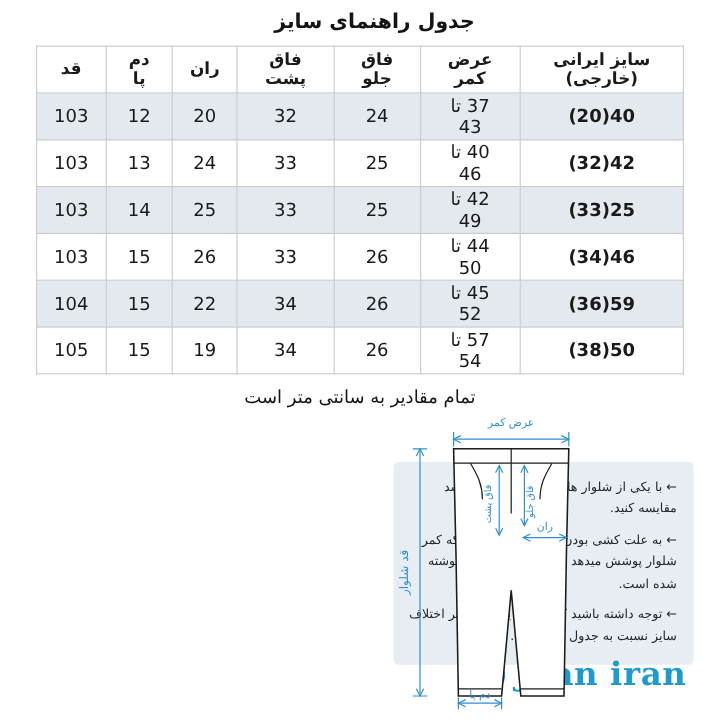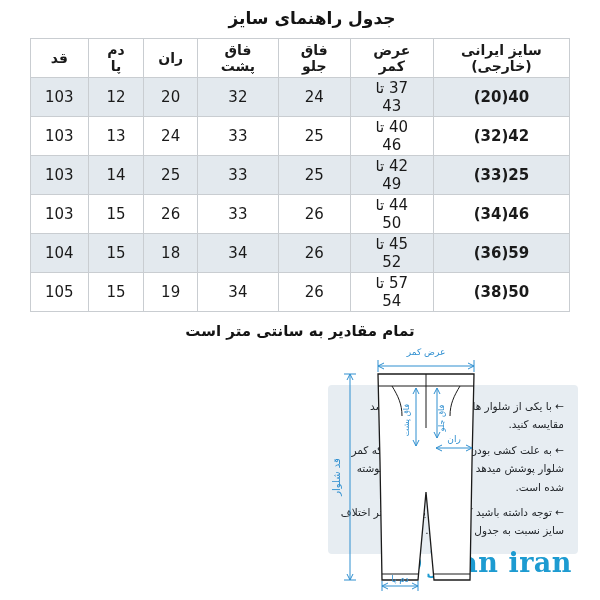--- a/index.html
+++ b/index.html
@@ -66,21 +66,21 @@
   tr.plain td {
     background: #ffffff;
   }
   .note-center {
     position: absolute;
     top: 322px;
     left: 0;
     width: 600px;
     text-align: center;
     font-size: 15px;
-    font-weight: bold;
+    font-weight: normal;
     color: #141414;
   }
   .notes-box {
     position: absolute;
     top: 385px;
     right: 22px;
     width: 250px;
     background: #e7edf2;
     border-radius: 4px;
     padding: 12px 14px 14px 12px;
@@ -184,21 +184,21 @@
         <td>33</td>
         <td>26</td>
         <td>15</td>
         <td>103</td>
       </tr>
       <tr class="shade">
         <td class="first-col">59(36)</td>
         <td>45 تا 52</td>
         <td>26</td>
         <td>34</td>
-        <td>18</td>
+        <td>22</td>
         <td>15</td>
         <td>104</td>
       </tr>
       <tr class="plain">
         <td class="first-col">50(38)</td>
         <td>57 تا 54</td>
         <td>26</td>
         <td>34</td>
         <td>19</td>
         <td>15</td>

